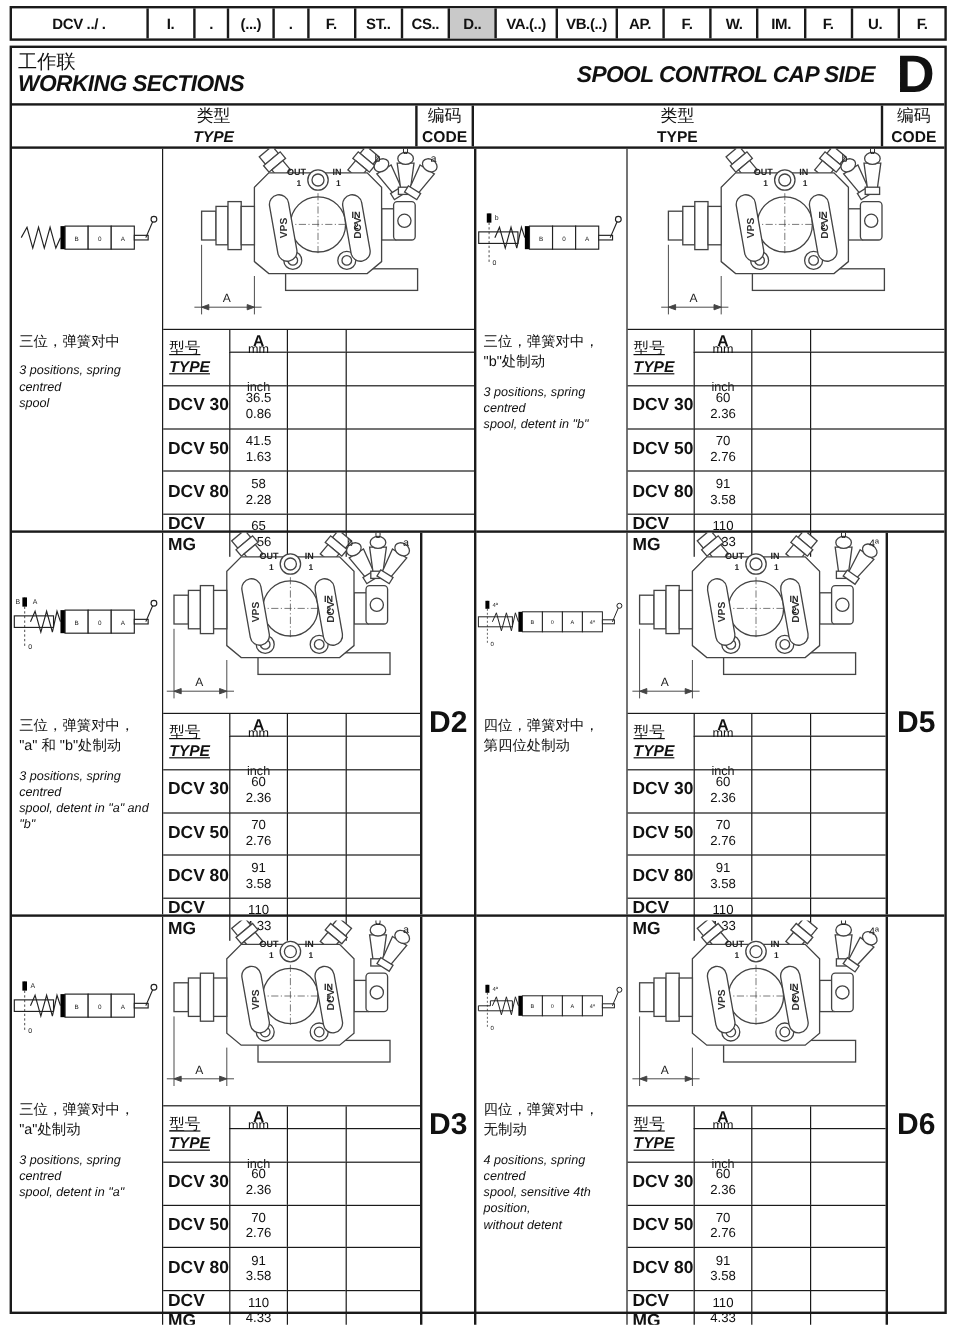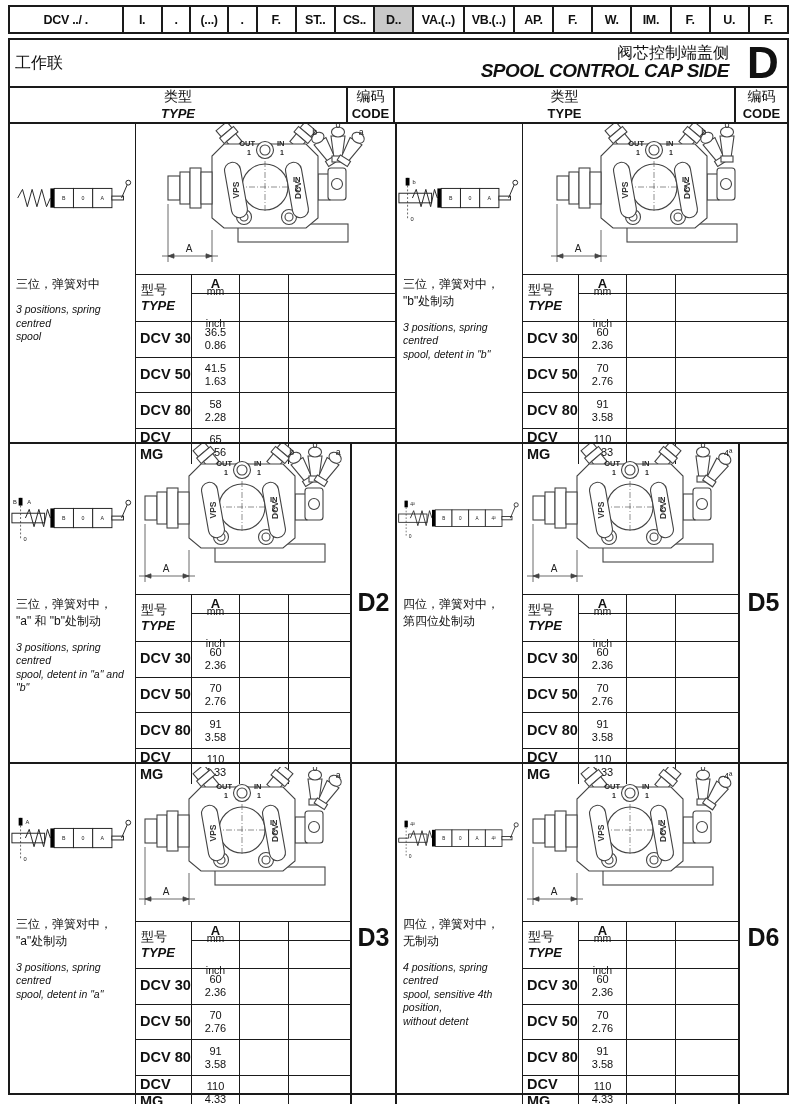--- a/index.html
+++ b/index.html
@@ -51,21 +51,21 @@
   .desc .en{font-size:10.5px;font-style:italic;line-height:1.3;margin-top:10px;}
   .main-cell{flex:1;display:flex;flex-direction:column;min-width:0;}
   .drawing{height:157px;display:flex;align-items:center;justify-content:center;}
   .dtable{flex:1;border-top:1.5px solid #1a1a1a;display:grid;
           grid-template-columns:55px 48px 49px 1fr;
           grid-template-rows:18px 28px repeat(4,1fr);}
   .tcell{box-sizing:border-box;display:flex;flex-direction:column;
          align-items:center;justify-content:center;line-height:1.2;}
   .tcell.bl{border-left:1.5px solid #1a1a1a;}
   .tcell.bt{border-top:1.5px solid #1a1a1a;}
-  .model-h{align-items:flex-start;justify-content:center;padding-left:5px;}
+  .model-h{align-items:flex-start;justify-content:center;padding-left:5px;text-decoration:underline;}
   .model-h .zh{font-size:13px;}
   .model-h .en{font-size:13px;font-weight:bold;font-style:italic;}
   .a-h{font-weight:bold;font-size:13px;}
   .units{font-size:10.5px;gap:19px;}
   .model{font-weight:bold;font-size:14.5px;align-items:flex-start;padding-left:4px;}
   .val{font-size:11px;}
   .code-cell{display:flex;align-items:center;justify-content:center;
              font-weight:bold;font-size:25px;box-sizing:border-box;}
   .code-cell.cl{width:45px;border-left:2px solid #1a1a1a;}
   .code-cell.cr{width:49px;border-left:2px solid #1a1a1a;flex:none;}
@@ -92,23 +92,23 @@
     <div class="cs-cell">IM.</div>
     <div class="cs-cell">F.</div>
     <div class="cs-cell">U.</div>
     <div class="cs-cell">F.</div>
   </div>
 
 <div class="frame">
   <div class="title-bar">
     <div class="title-left">
       <div class="t-zh">工作联</div>
+      <div class="t-en">WORKING SECTIONS</div>
     </div>
     <div class="title-right">
-      <div class="t-zh">阀芯控制端盖侧</div>
       <div class="t-en">SPOOL CONTROL CAP SIDE</div>
     </div>
     <div class="big-letter">D</div>
   </div>
 
   <div class="header-row">
     <div class="hcell hc1">
       <span class="h-zh">类型</span>
       <span class="h-en it">TYPE</span>
     </div>

